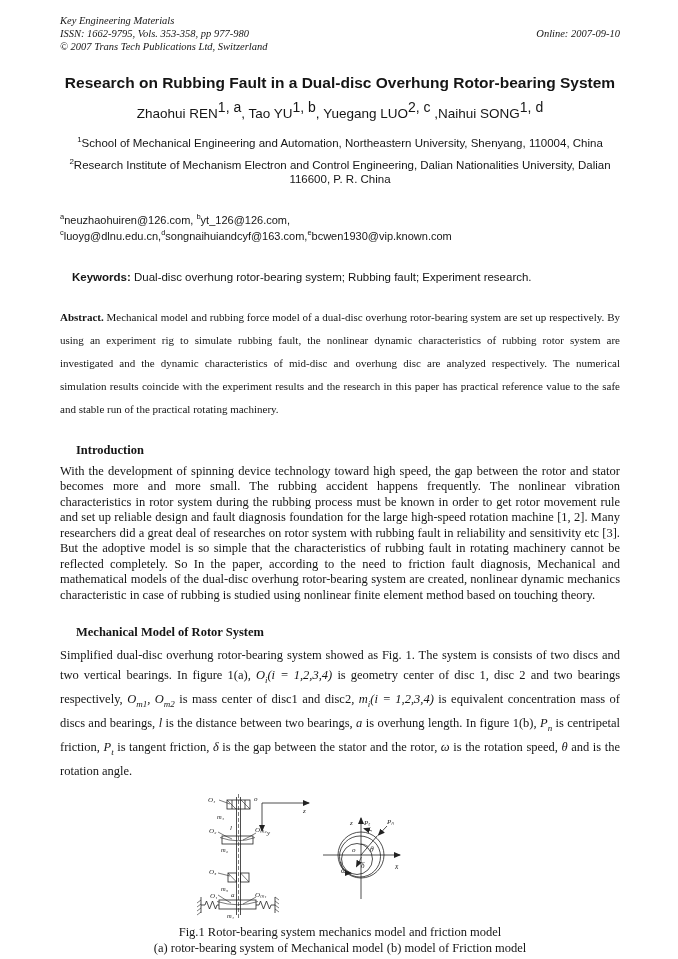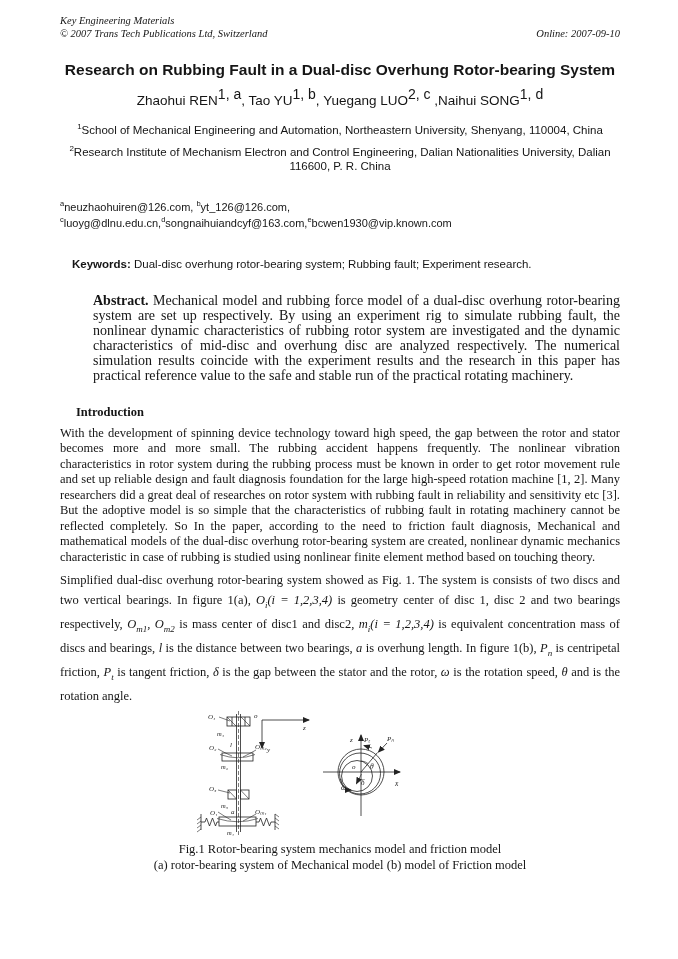--- a/index.html
+++ b/index.html
@@ -3,21 +3,21 @@
 <meta charset="utf-8">
 <style>
   html,body { margin:0; padding:0; background:#ffffff; }
   .page {
     position:relative; width:678px; height:959px; margin:0 auto;
     background:#ffffff; color:#151515; box-sizing:border-box;
     padding:14px 58px 0 60px;
     font-family:"Liberation Serif", serif;
   }
   
-  .pub-header { display:flex; justify-content:space-between; align-items:flex-end; }
+  .pub-header { display:flex; justify-content:space-between; align-items:center; }
   .pub-lines { font-style:italic; font-size:10.5px; line-height:13px; }
   .online-date { font-style:italic; font-size:10.5px; line-height:13px; }
   
   .title {
     margin:20px 0 0; text-align:center;
     font-family:"Liberation Sans", sans-serif; font-weight:bold;
     font-size:15.5px; line-height:19px;
   }
   .authors {
     margin-top:7px; text-align:center;
@@ -34,41 +34,42 @@
     margin-top:23px; text-align:left;
     font-family:"Liberation Sans", sans-serif; font-size:11px; line-height:14px;
   }
   .emails sup { font-size:7.5px; }
   .keywords {
     margin-top:27px;
     font-family:"Liberation Sans", sans-serif; font-size:11.5px; line-height:15px;padding-left:12px;
   }
   .keywords .kw-label { font-weight:bold; }
   
-  .abstract { margin-top:21px; font-size:14px; line-height:15px; text-align:justify;margin-left:33px; }
+  .abstract { margin-top:21px; font-size:11px; line-height:23px; text-align:justify; }
   .abstract .ab-label { font-weight:bold; }
   .section-heading { margin:21px 16px 0; font-size:12.5px; line-height:16px; font-weight:bold; }
   .body-par { margin:6px 0 0; font-size:12.5px; line-height:15.5px; text-align:justify; }
   .mech-par { line-height:19.5px; }
   .mi { font-style:italic; }
   sub.mi { font-size:9px; font-style:italic; }
   
-  .figure-block { margin-top:5px; text-align:center; }
+  .figure-block { margin-top:13px; text-align:center; }
   .figure-block svg { display:block; margin:0 auto; }
   .figcaption { font-size:12.5px; line-height:15.5px; text-align:center; margin-top:1px; }
   .fig-label { font-family:"Liberation Serif", serif; font-style:italic; fill:#222; }
 </style>
 </head>
 <body>
 
 <div class="page">
 
   <div class="pub-header">
     <div class="pub-lines">
       <div>Key Engineering Materials</div>
+      <div>ISSN: 1662-9795, Vols. 353-358, pp 977-980</div>
       <div>© 2007 Trans Tech Publications Ltd, Switzerland</div>
     </div>
     <div class="online-date">Online: 2007-09-10</div>
   </div>
 
   <h1 class="title">Research on Rubbing Fault in a Dual-disc Overhung Rotor-bearing System</h1>
 
   <div class="authors">
     <div><span>Zhaohui REN</span><sup>1, a</sup><span>, </span><span>Tao YU</span><sup>1, b</sup><span>, </span><span>Yuegang LUO</span><sup>2, c</sup><span> ,</span><span>Naihui SONG</span><sup>1, d</sup></div>
   </div>
@@ -87,20 +88,21 @@
     <span class="kw-label">Keywords:</span><span> Dual-disc overhung rotor-bearing system; Rubbing fault; Experiment research.</span>
   </div>
 
   <div class="abstract">
     <span class="ab-label">Abstract.</span><span> Mechanical model and rubbing force model of a dual-disc overhung rotor-bearing system are set up respectively. By using an experiment rig to simulate rubbing fault, the nonlinear dynamic characteristics of rubbing rotor system are investigated and the dynamic characteristics of mid-disc and overhung disc are analyzed respectively. The numerical simulation results coincide with the experiment results and the research in this paper has practical reference value to the safe and stable run of the practical rotating machinery.</span>
   </div>
 
   <h2 class="section-heading">Introduction</h2>
   <p class="body-par">With the development of spinning device technology toward high speed, the gap between the rotor and stator becomes more and more small. The rubbing accident happens frequently. The nonlinear vibration characteristics in rotor system during the rubbing process must be known in order to get rotor movement rule and set up reliable design and fault diagnosis foundation for the large high-speed rotation machine [1, 2]. Many researchers did a great deal of researches on rotor system with rubbing fault in reliability and sensitivity etc [3]. But the adoptive model is so simple that the characteristics of rubbing fault in rotating machinery cannot be reflected completely. So In the paper, according to the need to friction fault diagnosis, Mechanical and mathematical models of the dual-disc overhung rotor-bearing system are created, nonlinear dynamic mechanics characteristic in case of rubbing is studied using nonlinear finite element method based on touching theory.</p>
 
+  <h2 class="section-heading">Mechanical Model of Rotor System</h2>
   <p class="body-par mech-par"><span>Simplified dual-disc overhung rotor-bearing system showed as Fig. 1. The system is consists of two discs and two vertical bearings. In figure 1(a),  </span><span class="mi">O</span><sub class="mi">i</sub><span class="mi">(i = 1,2,3,4)</span><span> is geometry center of disc 1, disc 2 and two bearings respectively,  </span><span class="mi">O</span><sub class="mi">m1</sub><span class="mi">, O</span><sub class="mi">m2</sub><span>  is mass center of disc1 and disc2,  </span><span class="mi">m</span><sub class="mi">i</sub><span class="mi">(i = 1,2,3,4)</span><span> is equivalent concentration mass of discs and bearings,  </span><span class="mi">l</span><span>  is the distance between two bearings,  </span><span class="mi">a</span><span>  is overhung length. In figure 1(b),  </span><span class="mi">P</span><sub class="mi">n</sub><span>  is centripetal friction,  </span><span class="mi">P</span><sub class="mi">t</sub><span>  is tangent friction,  </span><span class="mi">δ</span><span>  is the gap between the stator and the rotor,  </span><span class="mi">ω</span><span>  is the rotation speed,  </span><span class="mi">θ</span><span>  and is the rotation angle.</span></p>
 
   <div class="figure-block">
     <svg width="300" height="130" viewBox="0 0 300 130">
       <defs>
         <marker id="ah" markerWidth="8" markerHeight="8" refX="6" refY="3" orient="auto" markerUnits="userSpaceOnUse">
           <path d="M0,0 L7,3 L0,6 Z" fill="#222"></path>
         </marker>
       </defs>
 

